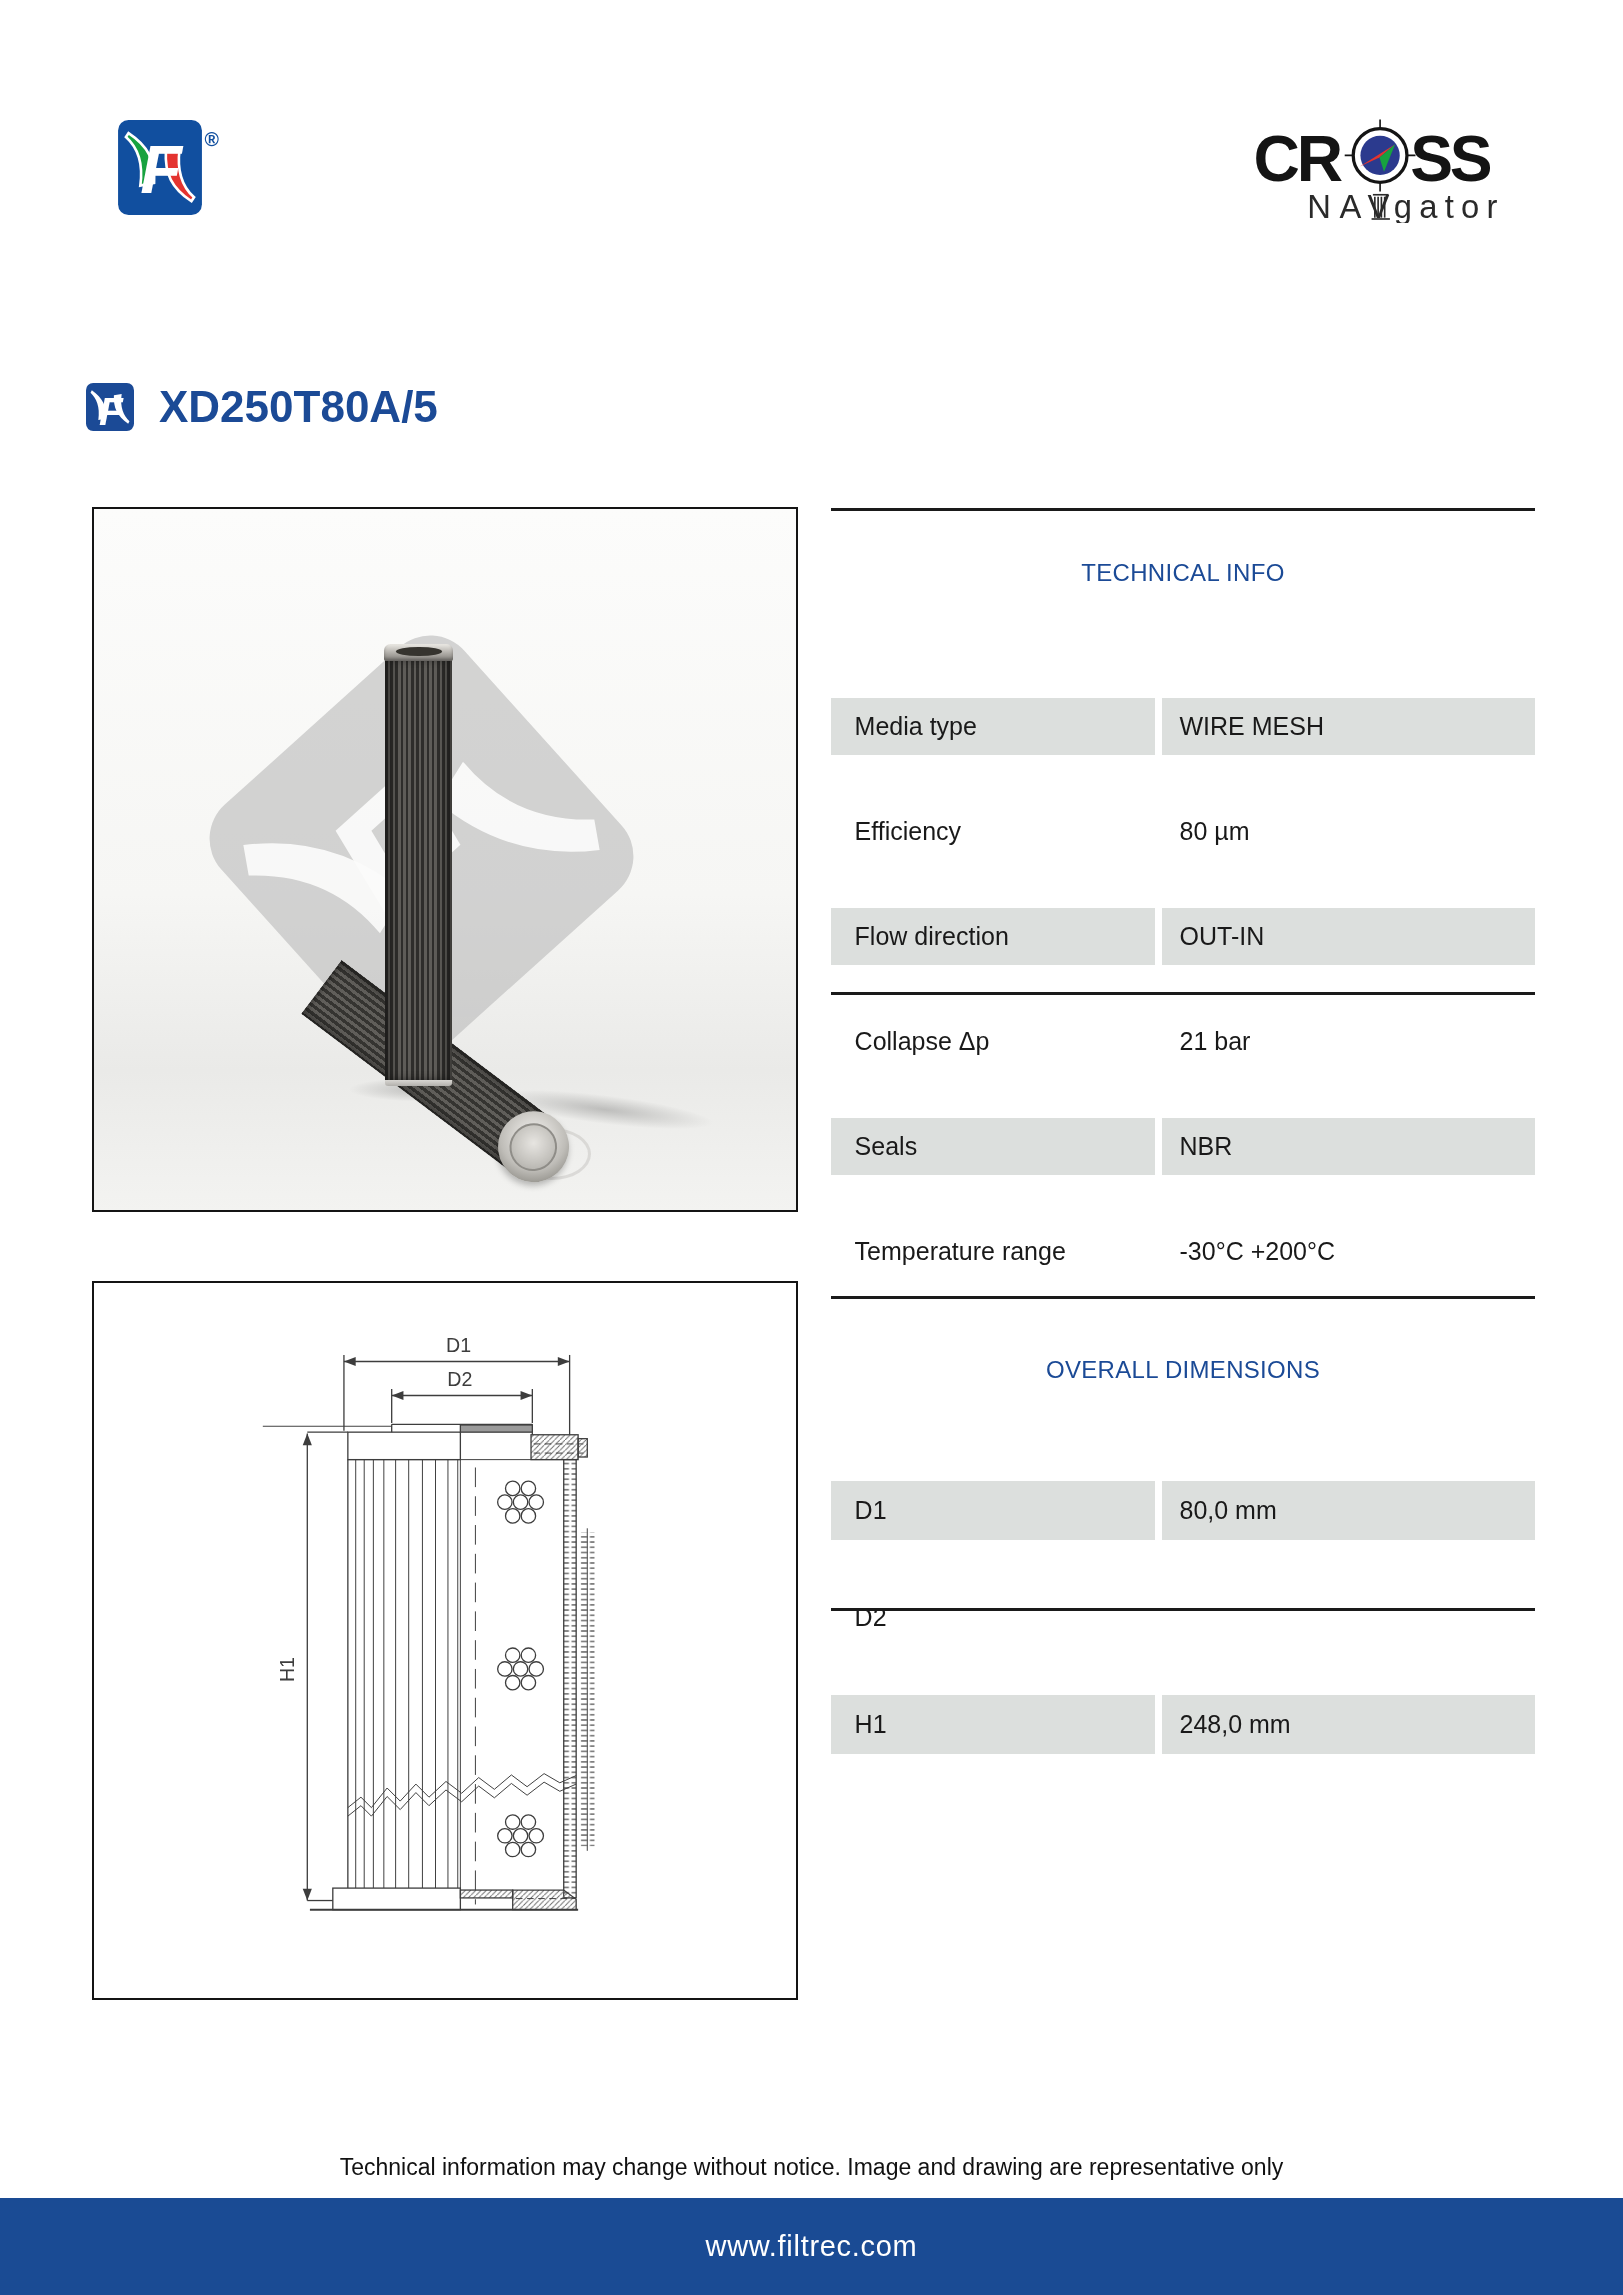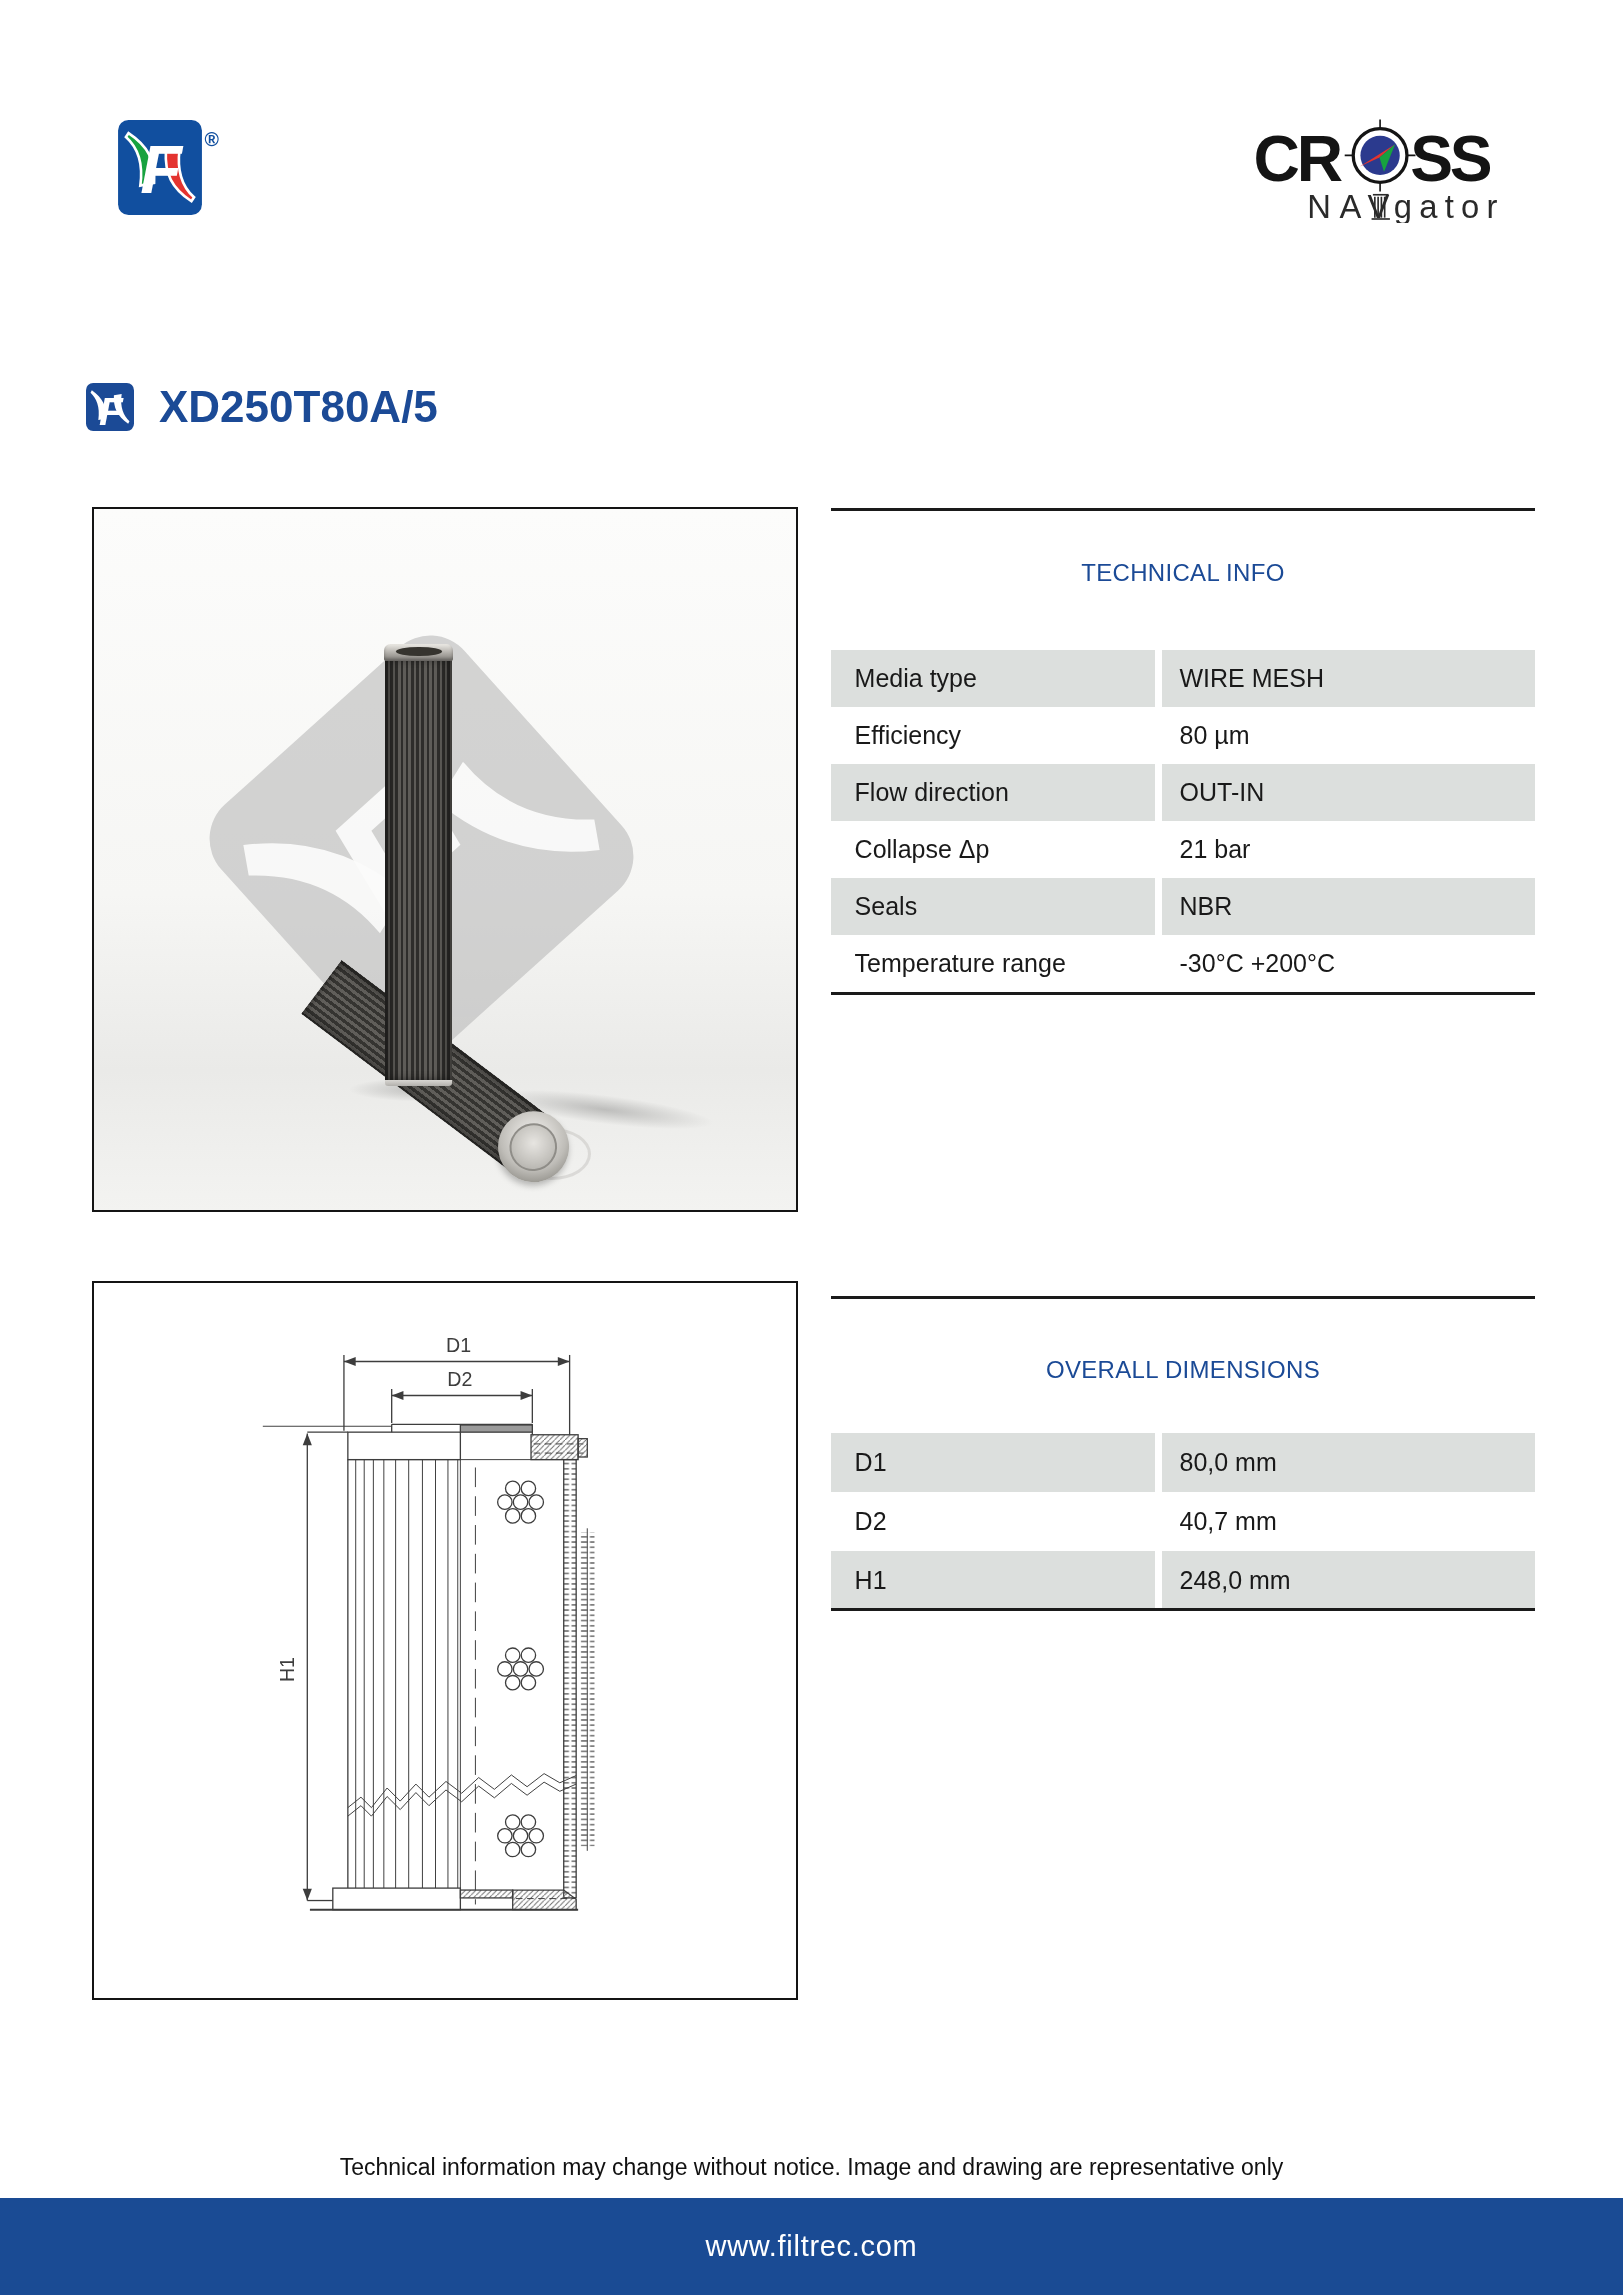--- a/index.html
+++ b/index.html
@@ -46,21 +46,21 @@
     background:radial-gradient(ellipse,rgba(0,0,0,.22),rgba(0,0,0,0) 70%);z-index:1;}
   .shadow2{position:absolute;left:399px;top:586px;width:222px;height:29px;border-radius:50%;
     background:radial-gradient(ellipse,rgba(0,0,0,.20),rgba(0,0,0,0) 70%);transform:rotate(7deg);z-index:1;}
   .refl{position:absolute;left:419px;top:619px;width:72px;height:46px;border-radius:50%;
     border:3.9px solid rgba(120,118,112,.18);z-index:1;}
   
   .rule{position:absolute;left:831px;width:704px;height:2.6px;background:var(--line-dark);}
   .section-title{position:absolute;left:831px;width:704px;text-align:center;margin:0;
     font-size:24px;font-weight:normal;color:var(--brand-blue);letter-spacing:0.3px;}
   .spec-table{position:absolute;left:831px;width:704px;}
-  .spec-row{display:flex;align-items:flex-end;}
+  .spec-row{display:flex;align-items:flex-end;margin-top:48px;}
   .tech .spec-row{height:57px;}
   .dims .spec-row{height:59px;}
   .cell{height:100%;display:flex;align-items:center;font-size:25px;color:#191919;}
   .cell-label{width:324px;padding-left:23.6px;box-sizing:border-box;margin-right:6.5px;}
   .cell-value{flex:1;padding-left:18px;box-sizing:border-box;}
   .spec-row:nth-child(odd) .cell{background:var(--row-gray);}
   
   .disclaimer{position:absolute;left:0;top:2154px;width:100%;text-align:center;font-size:23px;color:#111;}
   .site-bar{position:absolute;left:0;top:2198px;width:100%;height:97px;background:var(--bar-blue);
     display:flex;align-items:center;justify-content:center;}
@@ -269,21 +269,20 @@
 
   <div class="rule" style="top:1296px;"></div>
   <h2 class="section-title" style="top:1356px;">OVERALL DIMENSIONS</h2>
   <div class="spec-table dims" style="top:1433px;">
       <div class="spec-row">
       <div class="cell cell-label">D1</div>
       <div class="cell cell-value">80,0 mm</div>
     </div>
       <div class="spec-row">
       <div class="cell cell-label">D2</div>
-      <div class="cell cell-value">40,7 mm</div>
     </div>
       <div class="spec-row">
       <div class="cell cell-label">H1</div>
       <div class="cell cell-value">248,0 mm</div>
     </div>
     </div>
   <div class="rule" style="top:1608px;"></div>
 
   <div class="disclaimer">Technical information may change without notice. Image and drawing are representative only</div>
   <div class="site-bar">

